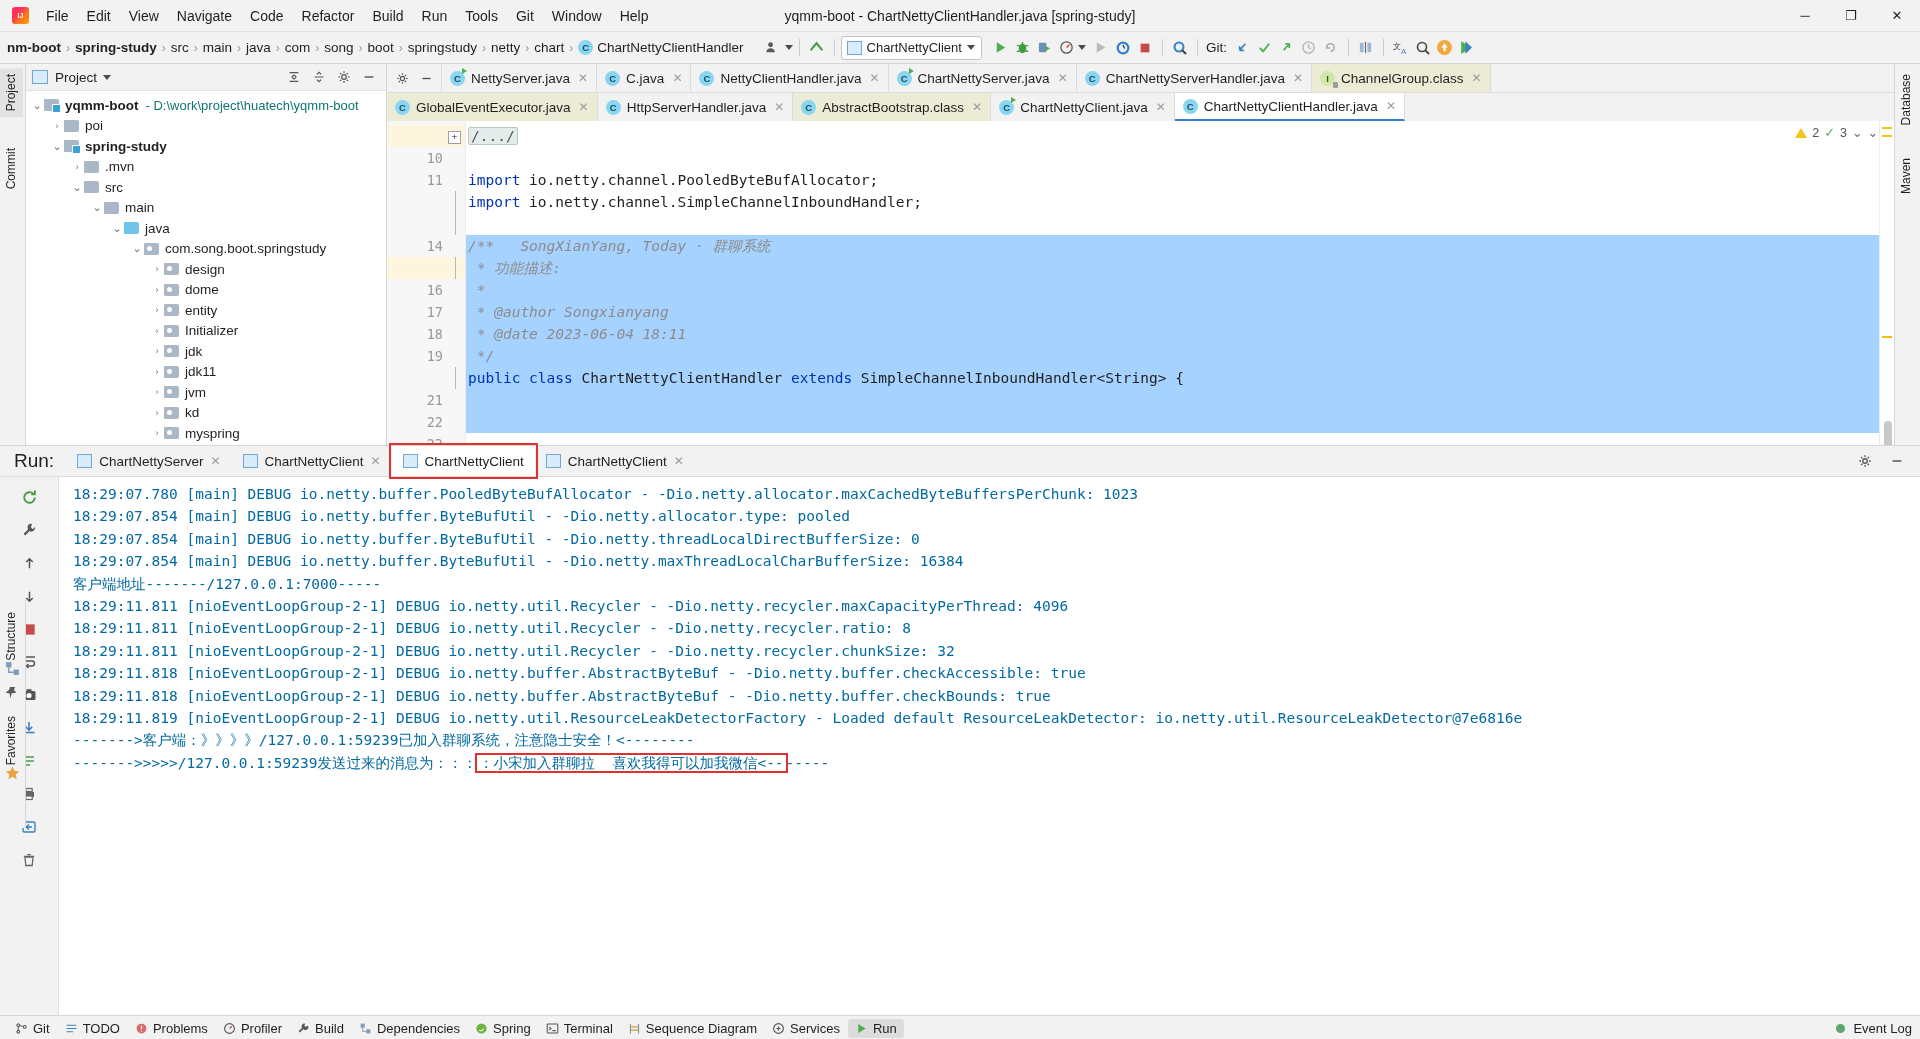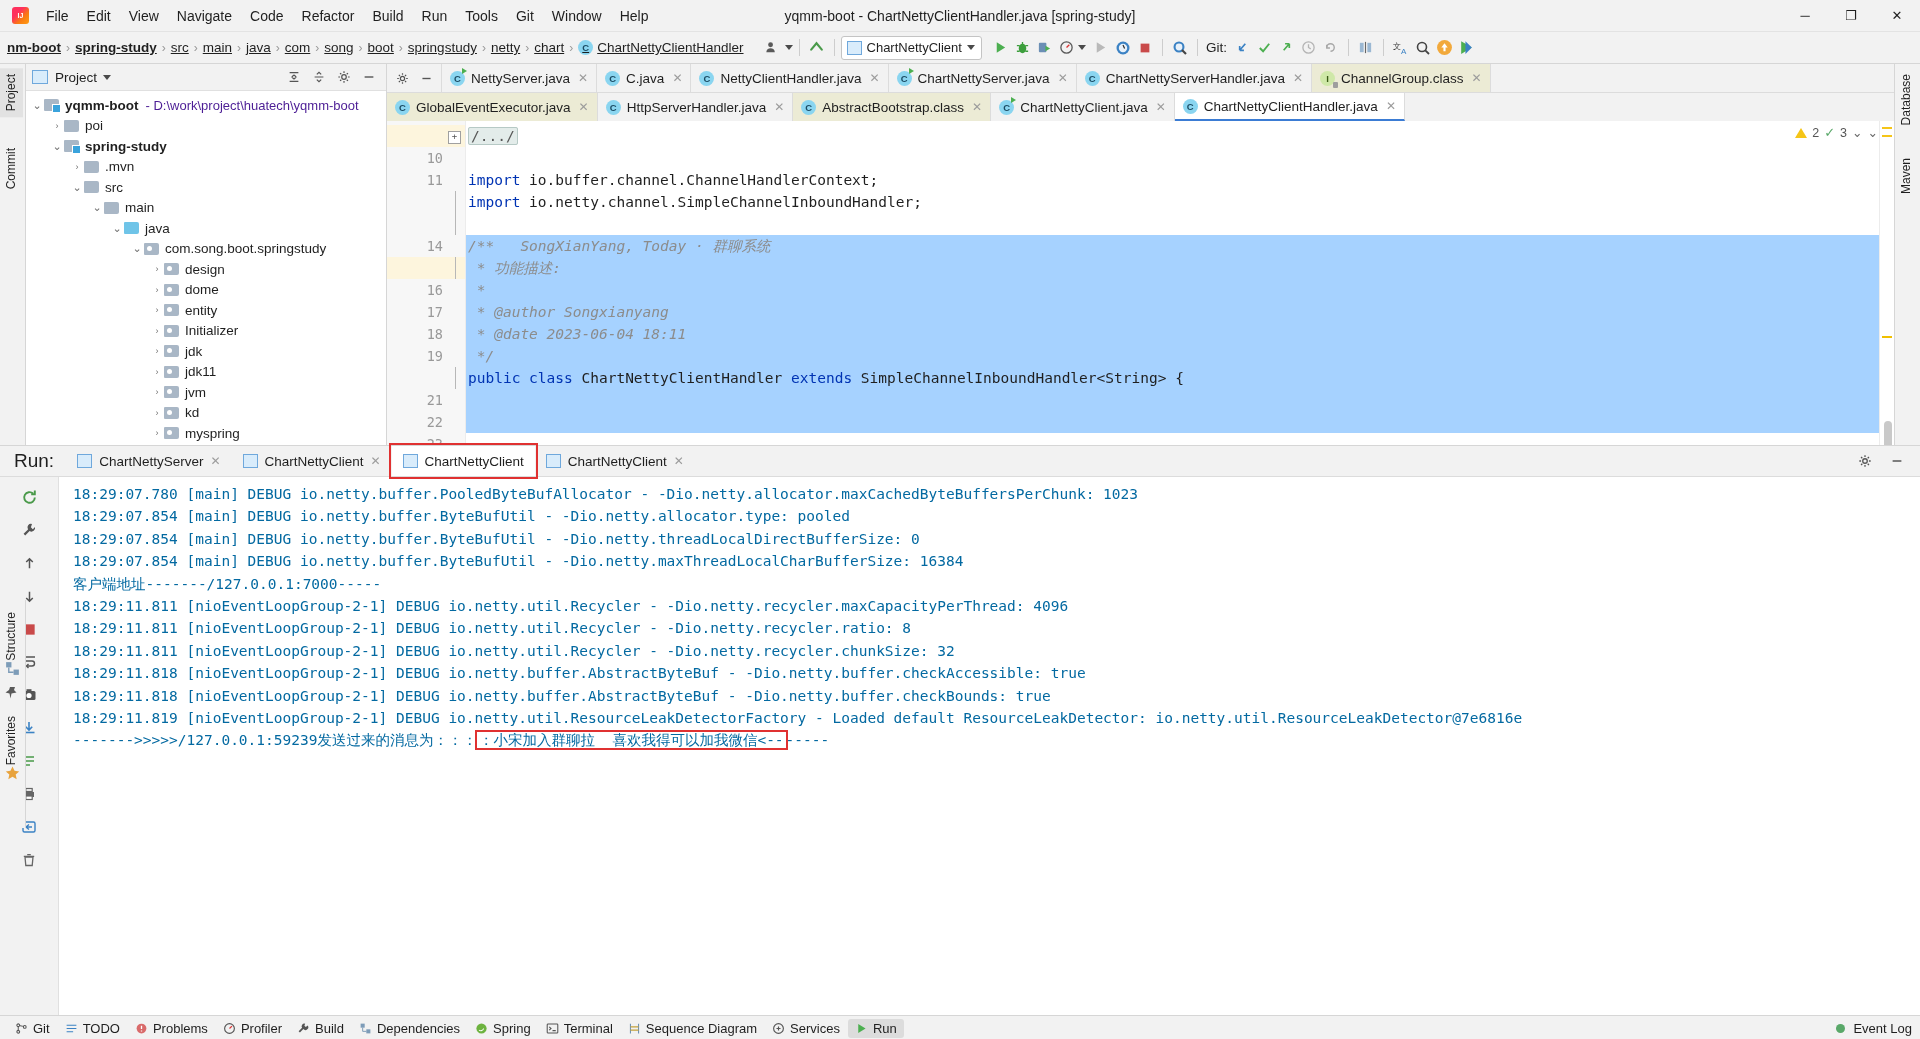--- a/index.html
+++ b/index.html
@@ -18,21 +18,21 @@
      position:relative;flex:none;}
   #app-logo::after{content:"IJ";position:absolute;left:0;top:0;right:0;bottom:0;color:#fff;font-size:7px;
      display:flex;align-items:center;justify-content:center;font-weight:bold;}
   .menu-item{padding:3px 9px;font-size:14px;color:#1f1f1f;cursor:default;border-radius:3px;}
   #win-title{position:absolute;left:0;right:0;text-align:center;font-size:14px;color:#1f1f1f;pointer-events:none;}
   #win-buttons{margin-left:auto;display:flex;height:31px;z-index:3;}
   .win-btn{width:46px;height:31px;display:flex;align-items:center;justify-content:center;font-size:13px;color:#1f1f1f;}
 
   
   #navbar{height:31px;background:#f2f2f2;display:flex;align-items:center;padding:0 4px;border-bottom:1px solid #d6d6d6;}
-  .crumb{display:flex;align-items:center;font-size:13.5px;color:#1f1f1f;padding:1px 3px;white-space:nowrap;text-decoration:underline;}
+  .crumb{display:flex;align-items:center;font-size:13.5px;color:#1f1f1f;padding:1px 3px;white-space:nowrap;}
   .crumb.bold{font-weight:bold;}
   .crumb-sep{color:#9a9a9a;margin:0 2px;font-size:12px;}
   .cicon{width:15px;height:15px;border-radius:50%;background:#8ad5f0;color:#1b4b63;font-size:9.5px;
      display:inline-flex;align-items:center;justify-content:center;margin-right:4px;font-weight:bold;flex:none;}
   .tb-sep{width:1px;height:17px;background:#cdcdcd;margin:0 6px;flex:none;}
   .tb-btn{width:22px;height:22px;display:flex;align-items:center;justify-content:center;border-radius:3px;flex:none;}
   #runconfig{display:flex;align-items:center;gap:5px;height:22px;padding:0 6px 0 5px;border:1px solid #c4c4c4;border-radius:3px;background:#fff;}
   #runconfig .rc-icon{width:13px;height:12px;border:1.6px solid #6fa8dc;background:#d9ecfb;flex:none;}
   .caret{width:0;height:0;border-left:4px solid transparent;border-right:4px solid transparent;border-top:5px solid #4a4a4a;}
   .git-label{font-size:13.5px;margin:0 5px 0 2px;}
@@ -54,21 +54,21 @@
   #tree{flex:1;overflow:hidden;padding-top:4px;font-size:13.5px;}
   .node{display:flex;align-items:center;height:20.5px;white-space:nowrap;padding-left:4px;}
   .arrow{width:14px;text-align:center;color:#707070;font-size:9px;flex:none;}
   .folder{width:15px;height:12px;margin-right:6px;position:relative;flex:none;background:#a9b7c6;border-radius:1px 2px 2px 1px;}
   .folder.blue{background:#6fc4e8;}
   .folder.pkg{background:#a9b7c6;}
   .folder.pkg::after{content:"";position:absolute;left:3px;top:3px;width:5px;height:5px;background:#fff;border-radius:50%;}
   .folder.mod::after{content:"";position:absolute;right:-2px;bottom:-2px;width:7px;height:7px;background:#3aa3dc;border:1px solid #fff;}
   .node .lbl{font-size:13.5px;}
   .node .lbl.b{font-weight:bold;}
-  .node .path{color:#4c1d95;font-size:13px;margin-left:7px;}
+  .node .path{color:#0f766e;font-size:13px;margin-left:7px;}
 
   
   #editor-area{flex:1;display:flex;flex-direction:column;min-width:0;background:#fff;}
   .tabrow{display:flex;align-items:stretch;background:#f2f2f2;height:28px;overflow:hidden;}
   .tabrow.r1{border-bottom:1px solid #dcdcdc;}
   .tbtools{display:flex;align-items:center;padding:0 4px;gap:2px;border-right:1px solid #dcdcdc;flex:none;}
   .etab{display:flex;align-items:center;gap:6px;padding:0 8px;border-right:1px solid #dcdcdc;
         font-size:13.5px;white-space:nowrap;background:#f2f2f2;flex:none;}
   .etab.active{background:#fff;border-bottom:2px solid #3b7cd4;}
   .etab.highlight{background:#ecebd5;}
@@ -539,21 +539,21 @@
           <div class="gline mono">
             <span class="foldline"></span>
           </div>
           <div class="gline mono">21</div>
           <div class="gline mono">22</div>
           <div class="gline mono">23</div>
         </div>
       <div id="code">
           <div class="cline mono"><span class="folded">/.../</span></div>
           <div class="cline mono"><span></span></div>
-          <div class="cline mono"><span class="kw">import</span><span> io.buffer.channel.ChannelHandlerContext;</span></div>
+          <div class="cline mono"><span class="kw">import</span><span> io.netty.channel.PooledByteBufAllocator;</span></div>
           <div class="cline mono"><span class="kw">import</span><span> io.netty.channel.SimpleChannelInboundHandler;</span></div>
           <div class="cline mono"><span></span></div>
           <div class="cline mono sel"><span class="cmt">/**   SongXianYang, Today · 群聊系统</span></div>
           <div class="cline mono sel"><span class="cmt"> * 功能描述:</span></div>
           <div class="cline mono sel"><span class="cmt"> *</span></div>
           <div class="cline mono sel"><span class="cmt"> * @author Songxianyang</span></div>
           <div class="cline mono sel"><span class="cmt"> * @date 2023-06-04 18:11</span></div>
           <div class="cline mono sel"><span class="cmt"> */</span></div>
           <div class="cline mono sel"><span class="kw">public class</span><span> ChartNettyClientHandler </span><span class="kw">extends</span><span> SimpleChannelInboundHandler&lt;String&gt; {</span></div>
           <div class="cline mono sel"><span></span></div>
@@ -698,20 +698,21 @@
         <div class="logline mono"><span>18:29:07.854 [main] DEBUG io.netty.buffer.ByteBufUtil - -Dio.netty.allocator.type: pooled</span></div>
         <div class="logline mono"><span>18:29:07.854 [main] DEBUG io.netty.buffer.ByteBufUtil - -Dio.netty.threadLocalDirectBufferSize: 0</span></div>
         <div class="logline mono"><span>18:29:07.854 [main] DEBUG io.netty.buffer.ByteBufUtil - -Dio.netty.maxThreadLocalCharBufferSize: 16384</span></div>
         <div class="logline mono"><span>客户端地址-------/127.0.0.1:7000-----</span></div>
         <div class="logline mono"><span>18:29:11.811 [nioEventLoopGroup-2-1] DEBUG io.netty.util.Recycler - -Dio.netty.recycler.maxCapacityPerThread: 4096</span></div>
         <div class="logline mono"><span>18:29:11.811 [nioEventLoopGroup-2-1] DEBUG io.netty.util.Recycler - -Dio.netty.recycler.ratio: 8</span></div>
         <div class="logline mono"><span>18:29:11.811 [nioEventLoopGroup-2-1] DEBUG io.netty.util.Recycler - -Dio.netty.recycler.chunkSize: 32</span></div>
         <div class="logline mono"><span>18:29:11.818 [nioEventLoopGroup-2-1] DEBUG io.netty.buffer.AbstractByteBuf - -Dio.netty.buffer.checkAccessible: true</span></div>
         <div class="logline mono"><span>18:29:11.818 [nioEventLoopGroup-2-1] DEBUG io.netty.buffer.AbstractByteBuf - -Dio.netty.buffer.checkBounds: true</span></div>
         <div class="logline mono"><span>18:29:11.819 [nioEventLoopGroup-2-1] DEBUG io.netty.util.ResourceLeakDetectorFactory - Loaded default ResourceLeakDetector: io.netty.util.ResourceLeakDetector@7e6816e</span></div>
+        <div class="logline mono"><span>-------&gt;客户端：》》》》/127.0.0.1:59239已加入群聊系统，注意隐士安全！&lt;--------</span></div>
         <div class="logline mono"><span>-------&gt;&gt;&gt;&gt;&gt;/127.0.0.1:59239发送过来的消息为：：：</span><span class="hlbox">：小宋加入群聊拉  喜欢我得可以加我微信&lt;--</span><span>-----</span></div>
       </div>
   </div>
 </div>
 
 <div id="toolbar-bottom">
   <div id="bb-items" style="display:flex;align-items:center;gap:1px;">
       <div class="bb">
         <span style="display: inline-flex;">
           <svg width="13" height="13" viewBox="0 0 16 16">

